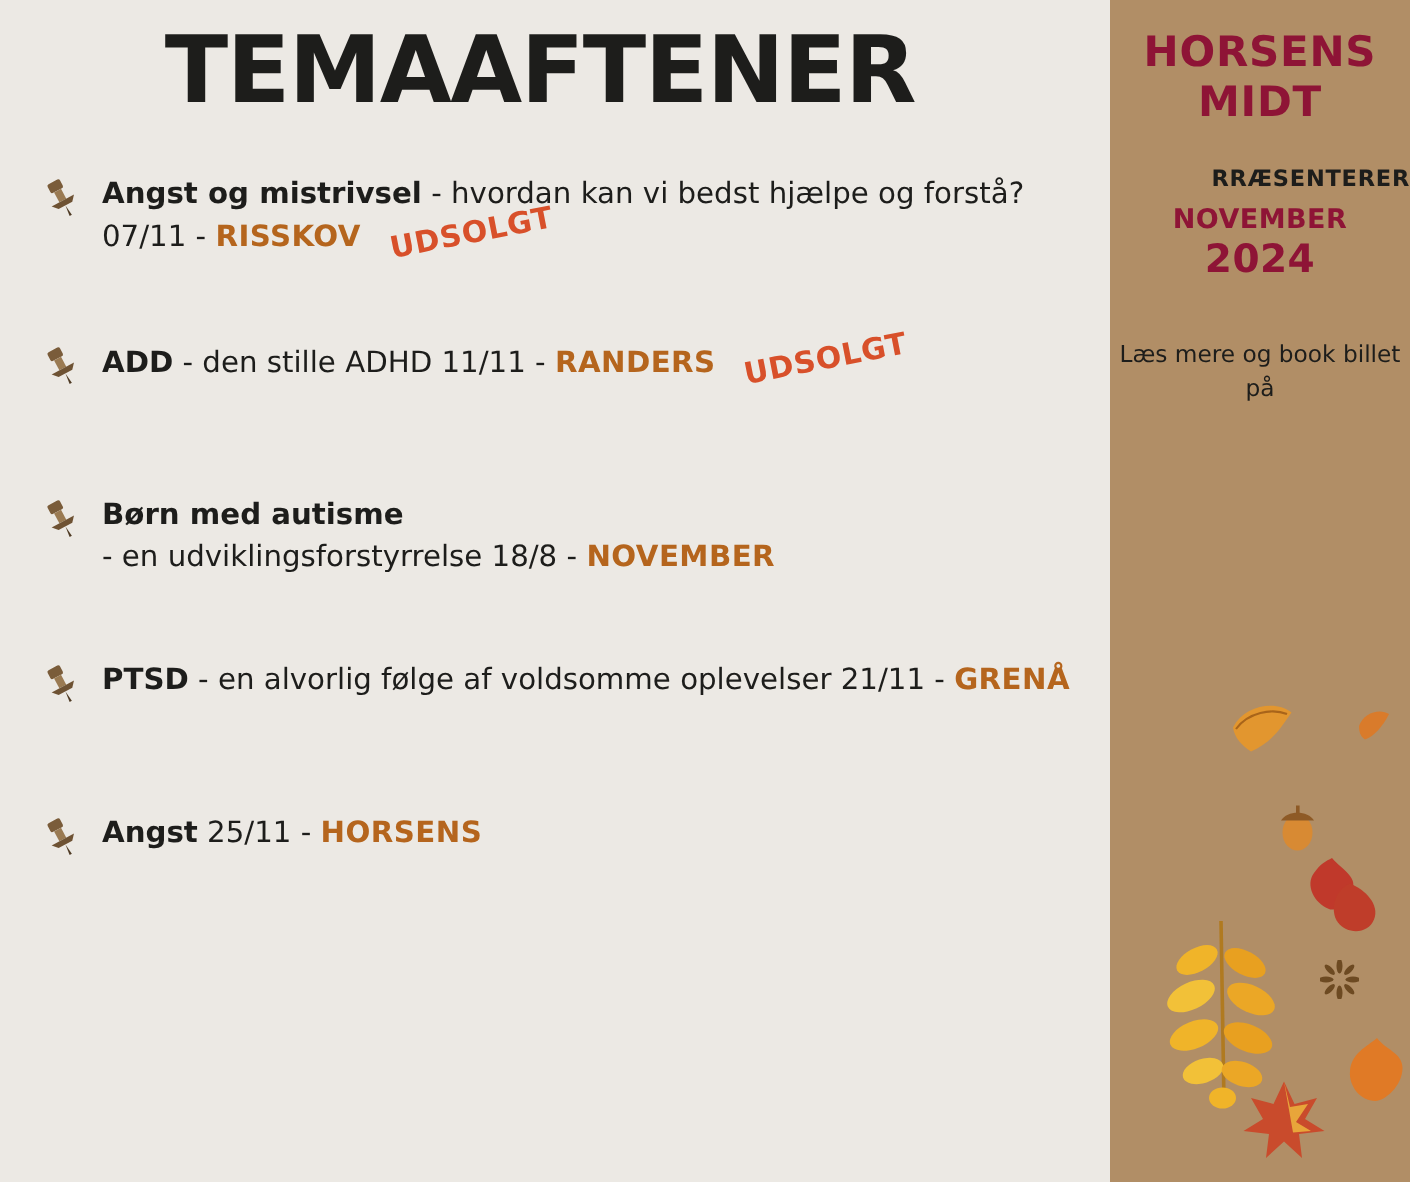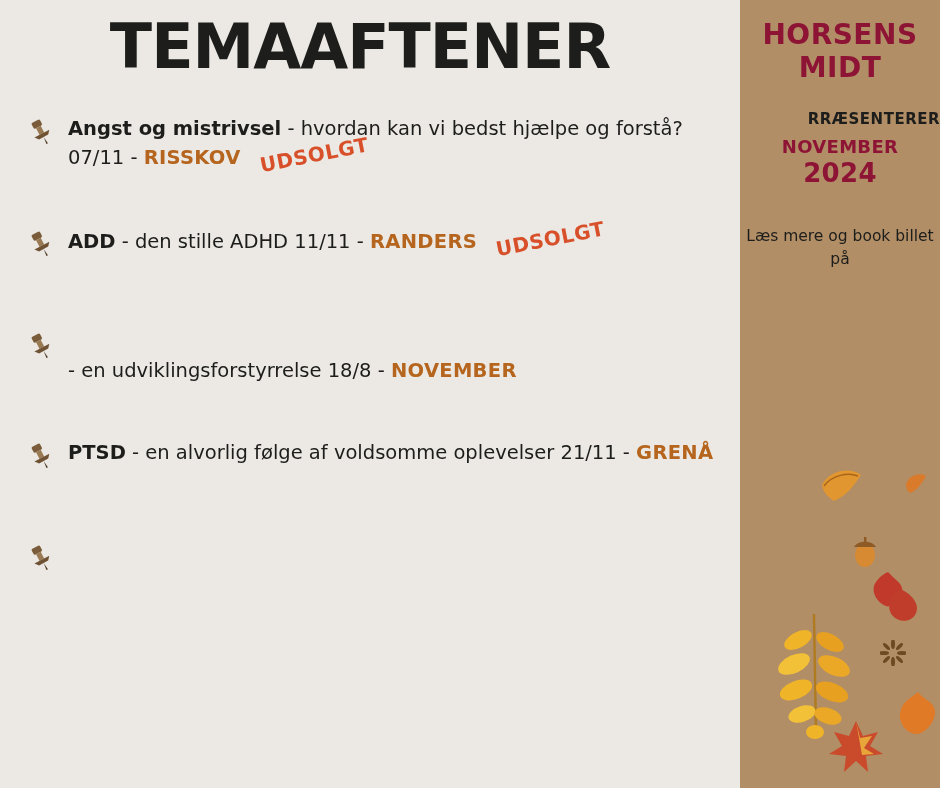--- a/index.html
+++ b/index.html
@@ -200,21 +200,21 @@
           <svg viewBox="0 0 32 32" width="30" height="30">
             <g transform="rotate(-28 16 16)">
               <rect x="11" y="3" width="10" height="7" rx="1.5" fill="#7a5c3a"></rect>
               <rect x="13.2" y="10" width="5.6" height="8" fill="#9a7a52"></rect>
               <path d="M7 18 h18 l-3.5 4 h-11 z" fill="#6e5233"></path>
               <path d="M16 22 l0.9 8 l-1.8 0 z" fill="#4e3a23"></path>
             </g>
           </svg>
         </span>
         <span class="evt-line">
-          <br>
+          <span class="evt-title">Børn med autisme</span><br>
           <span class="evt-text"> - en udviklingsforstyrrelse 18/8 - </span><span class="evt-city">NOVEMBER</span>
         </span>
       </div>
 
       <div class="event">
         <span class="pin-icon">
           <svg viewBox="0 0 32 32" width="30" height="30">
             <g transform="rotate(-28 16 16)">
               <rect x="11" y="3" width="10" height="7" rx="1.5" fill="#7a5c3a"></rect>
               <rect x="13.2" y="10" width="5.6" height="8" fill="#9a7a52"></rect>
@@ -231,20 +231,23 @@
       <div class="event">
         <span class="pin-icon">
           <svg viewBox="0 0 32 32" width="30" height="30">
             <g transform="rotate(-28 16 16)">
               <rect x="11" y="3" width="10" height="7" rx="1.5" fill="#7a5c3a"></rect>
               <rect x="13.2" y="10" width="5.6" height="8" fill="#9a7a52"></rect>
               <path d="M7 18 h18 l-3.5 4 h-11 z" fill="#6e5233"></path>
               <path d="M16 22 l0.9 8 l-1.8 0 z" fill="#4e3a23"></path>
             </g>
           </svg>
+        </span>
+        <span class="evt-line">
+          <span class="evt-title">Angst</span><span class="evt-text"> 25/11 - </span><span class="evt-city">HORSENS</span>
         </span>
       </div>
 
     </div>
   </div>
 
   <div class="sidebar">
 
     <div class="brand">
       <div>HORSENS</div>

